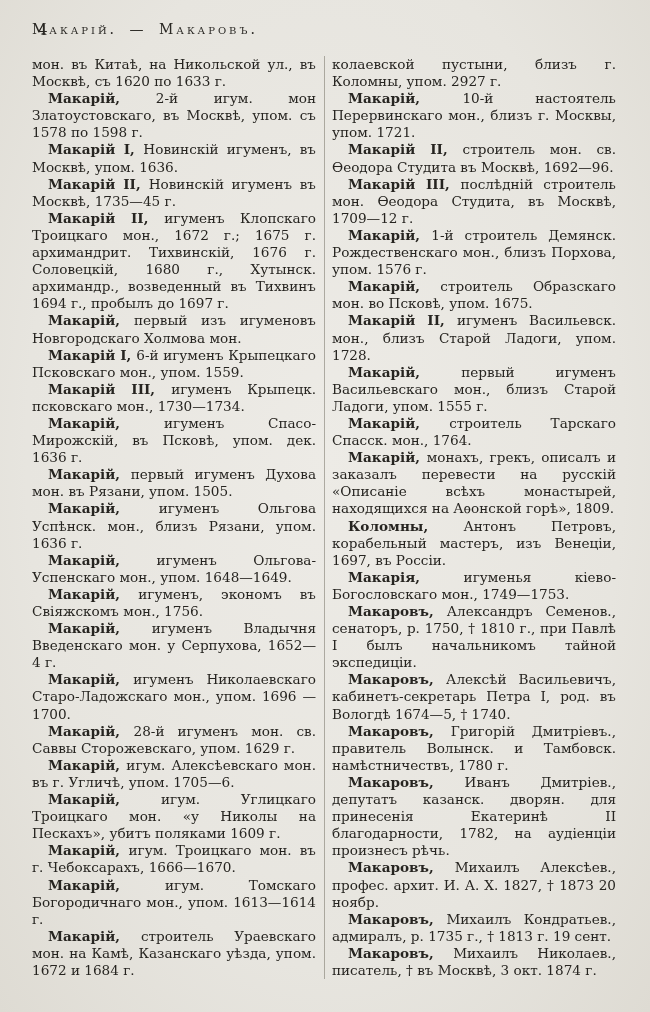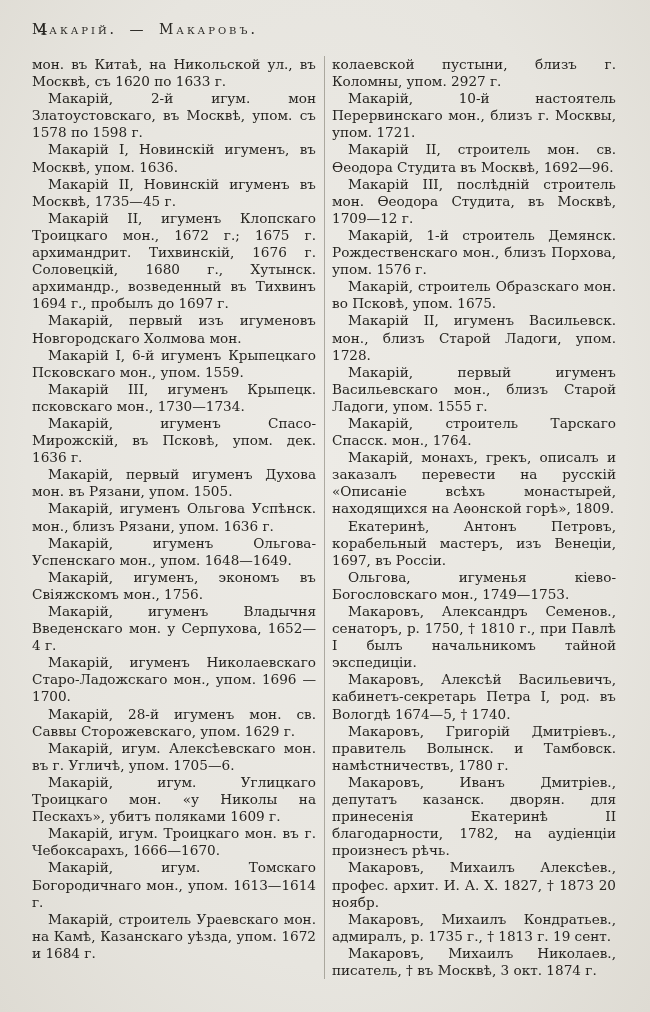--- a/index.html
+++ b/index.html
@@ -31,21 +31,21 @@
   .col-gap { width: 16px; display: flex; justify-content: center; }
   .rule { width: 1px; background: rgba(95, 90, 78, 0.45); }
   p.entry {
     margin: 0;
     font-size: 13.6px;
     line-height: 17.1px;
     text-align: justify;
     text-indent: 16px;
   }
   p.entry.cont { text-indent: 0; }
-  .headword { font-weight: normal; }
+  .headword { font-weight: bold; }
 </style>
 </head>
 <body>
 
 <div class="page">
   <div class="page-header">
     <span class="page-number">4</span>
     <span class="running-title">Макарій. — Макаровъ.</span>
   </div>
   <div class="columns">
@@ -79,22 +79,22 @@
         <p class="entry cont">колаевской пустыни, близъ г. Коломны, упом. 2927 г.</p>
         <p class="entry"><span class="headword">Макарій, </span>10-й настоятель Перервинскаго мон., близъ г. Москвы, упом. 1721.</p>
         <p class="entry"><span class="headword">Макарій II, </span>строитель мон. св. Ѳеодора Студита въ Москвѣ, 1692—96.</p>
         <p class="entry"><span class="headword">Макарій III, </span>послѣдній строитель мон. Ѳеодора Студита, въ Москвѣ, 1709—12 г.</p>
         <p class="entry"><span class="headword">Макарій, </span>1-й строитель Демянск. Рождественскаго мон., близъ Порхова, упом. 1576 г.</p>
         <p class="entry"><span class="headword">Макарій, </span>строитель Образскаго мон. во Псковѣ, упом. 1675.</p>
         <p class="entry"><span class="headword">Макарій II, </span>игуменъ Васильевск. мон., близъ Старой Ладоги, упом. 1728.</p>
         <p class="entry"><span class="headword">Макарій, </span>первый игуменъ Васильевскаго мон., близъ Старой Ладоги, упом. 1555 г.</p>
         <p class="entry"><span class="headword">Макарій, </span>строитель Тарскаго Спасск. мон., 1764.</p>
         <p class="entry"><span class="headword">Макарій, </span>монахъ, грекъ, описалъ и заказалъ перевести на русскій «Описаніе всѣхъ монастырей, находящихся на Аѳонской горѣ», 1809.</p>
-        <p class="entry"><span class="headword">Екатеринѣ, </span>Антонъ Петровъ, корабельный мастеръ, изъ Венеціи, 1697, въ Россіи.</p>
-        <p class="entry"><span class="headword">Ольгова, </span>игуменья кіево-Богословскаго мон., 1749—1753.</p>
+        <p class="entry"><span class="headword">Коломны, </span>Антонъ Петровъ, корабельный мастеръ, изъ Венеціи, 1697, въ Россіи.</p>
+        <p class="entry"><span class="headword">Макарія, </span>игуменья кіево-Богословскаго мон., 1749—1753.</p>
         <p class="entry"><span class="headword">Макаровъ, </span>Александръ Семенов., сенаторъ, р. 1750, † 1810 г., при Павлѣ I былъ начальникомъ тайной экспедиціи.</p>
         <p class="entry"><span class="headword">Макаровъ, </span>Алексѣй Васильевичъ, кабинетъ-секретарь Петра I, род. въ Вологдѣ 1674—5, † 1740.</p>
         <p class="entry"><span class="headword">Макаровъ, </span>Григорій Дмитріевъ., правитель Волынск. и Тамбовск. намѣстничествъ, 1780 г.</p>
         <p class="entry"><span class="headword">Макаровъ, </span>Иванъ Дмитріев., депутатъ казанск. дворян. для принесенія Екатеринѣ II благодарности, 1782, на аудіенціи произнесъ рѣчь.</p>
         <p class="entry"><span class="headword">Макаровъ, </span>Михаилъ Алексѣев., профес. архит. И. А. Х. 1827, † 1873 20 ноябр.</p>
         <p class="entry"><span class="headword">Макаровъ, </span>Михаилъ Кондратьев., адмиралъ, р. 1735 г., † 1813 г. 19 сент.</p>
         <p class="entry"><span class="headword">Макаровъ, </span>Михаилъ Николаев., писатель, † въ Москвѣ, 3 окт. 1874 г.</p>
       </div>
   </div>
 </div>

